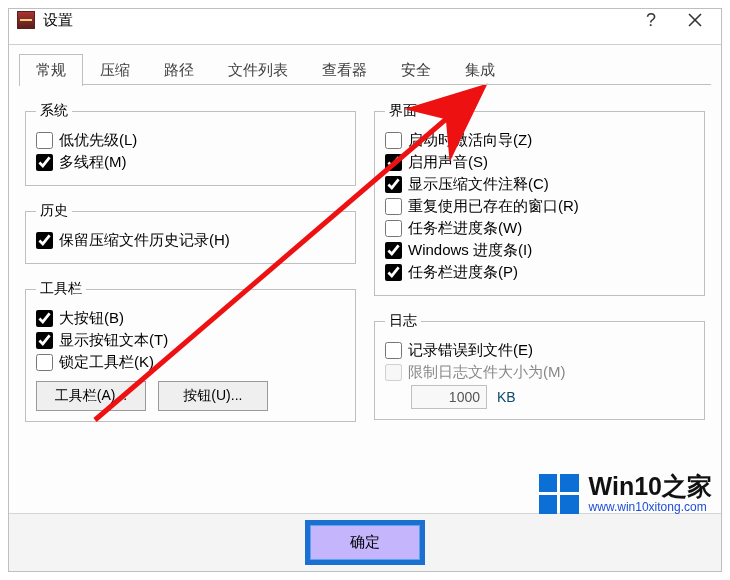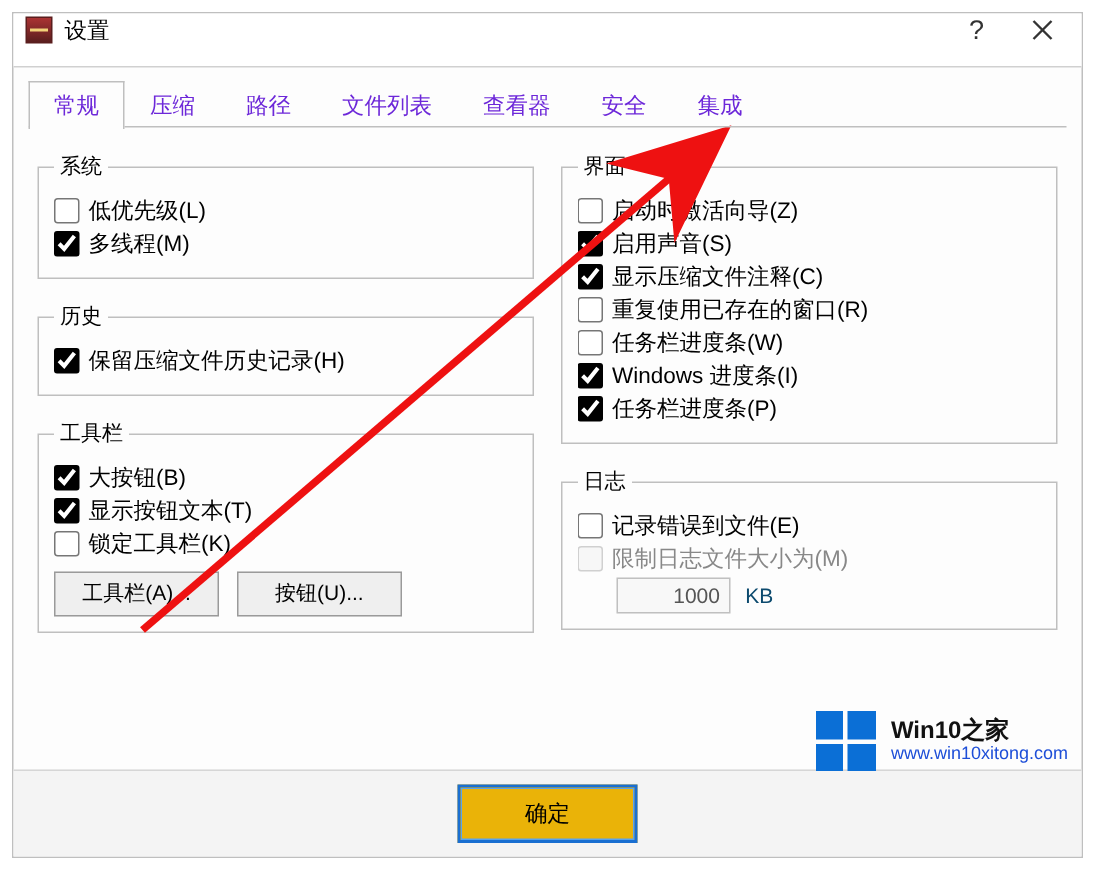--- a/index.html
+++ b/index.html
@@ -48,21 +48,21 @@
 
   .tabs {
     display: flex;
     padding: 8px 10px 0 10px;
   }
   .tab {
     padding: 6px 16px 6px 16px;
     border: 1px solid transparent;
     border-bottom: none;
     font-size: 15px;
-    color:#6d28d9;
+    color:#404040;
     position: relative;
     top: 1px;
     background: transparent;
   }
   .tab.active {
     border-color: #bfbfbf;
     background: #fdfdfd;
     z-index: 2;
   }
   .tab-strip-border {
@@ -136,22 +136,22 @@
     border-top: 1px solid #d6d6d6;
     background: #f4f4f4;
     display: flex;
     align-items: center;
     justify-content: center;
     gap: 20px;
   }
   .footer .fbtn {
     min-width: 120px;
     padding: 8px 18px;
-    border: 2px solid #0369a1;
-    background: #eab308;
+    border: 5px solid #0369a1;
+    background: #c4b5fd;
     font-size: 15px;
     text-align: center;
   }
   .footer .fbtn.primary {
     border-color: #1a6fd1;
     box-shadow: inset 0 0 0 1px #5aa3ef;
   }
 
   
   .arrow-overlay {
@@ -170,21 +170,21 @@
   }
   .watermark .wlogo {
     width: 40px; height: 40px;
     display: grid;
     grid-template-columns: 1fr 1fr;
     grid-template-rows: 1fr 1fr;
     gap: 3px;
   }
   .watermark .wlogo > div { background:#0b6fd6; }
   .watermark .wtext { display:flex; flex-direction:column; line-height:1.1; }
-  .watermark .wtitle { font-size:16px; font-weight:600; color:#111; }
+  .watermark .wtitle { font-size:25px; font-weight:600; color:#111; }
   .watermark .wurl { font-size:12px; color:#1d4ed8; }
 </style>
 </head>
 <body>
 
 <div class="dialog">
 
   <div class="titlebar">
     <div class="app-icon"></div>
     <div class="title-text">设置</div>

